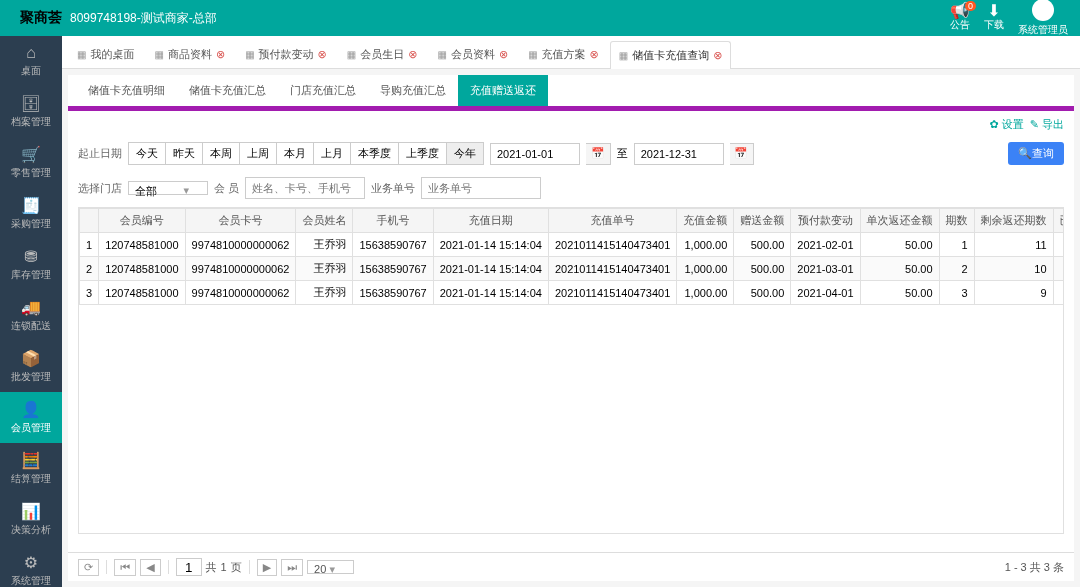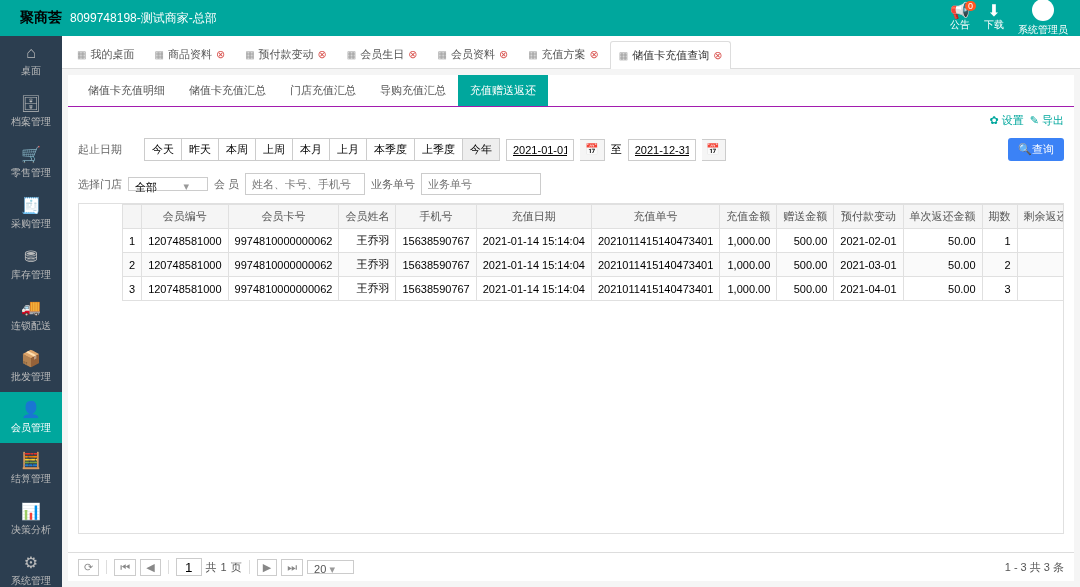--- a/index.html
+++ b/index.html
@@ -21,41 +21,41 @@
 .sidebar-item .icon { font-size: 16px; display: block; margin-bottom: 2px; }
 
 .main { flex: 1; display: flex; flex-direction: column; background: #f5f5f5; min-width: 0; }
 .tabs-top { background: #fff; border-bottom: 1px solid #ddd; padding: 4px 6px 0; display: flex; gap: 2px; flex-wrap: wrap; }
 .tab-top { padding: 6px 8px; font-size: 11px; border: 1px solid transparent; border-bottom: none; cursor: pointer; color: #555; display: flex; align-items: center; gap: 4px; }
 .tab-top.active { border-color: #ddd; background: #fff; color: #333; border-radius: 3px 3px 0 0; position: relative; top: 1px; }
 .tab-top .tic { color: #999; font-size: 10px; }
 .tab-top .close { color: #d9534f; font-size: 11px; }
 
 .content { margin: 6px; background: #fff; flex: 1; display: flex; flex-direction: column; min-height: 0; }
-.sub-tabs { display: flex; border-bottom: 1px solid #a21caf; padding: 0 8px; align-items: flex-end; }
+.sub-tabs { display: flex; border-bottom: 5px solid #a21caf; padding: 0 8px; align-items: flex-end; }
 .sub-tab { padding: 8px 12px; font-size: 11px; cursor: pointer; color: #555; }
 .sub-tab.active { background: #00a79d; color: #fff; }
 
 .toolbar-right { display: flex; justify-content: flex-end; padding: 6px 10px; gap: 6px; }
 .link-btn { color: #00a79d; cursor: pointer; font-size: 11px; }
 
 .filters { padding: 4px 10px; display: flex; flex-direction: column; gap: 12px; }
 .filter-row { display: flex; align-items: center; gap: 6px; flex-wrap: wrap; }
 .filter-label { color: #666; font-size: 11px; }
 .range-btns { display: flex; }
 .range-btn { border: 1px solid #ccc; padding: 3px 7px; font-size: 11px; cursor: pointer; margin-left: -1px; background: #fff; }
-.range-btn:first-child { margin-left: 16px; }
+.range-btn:first-child { margin-left: 0; }
 .range-btn.active { background: #eee; }
 .input { border: 1px solid #ccc; padding: 3px 6px; font-size: 11px; height: 22px; }
-.date-input { width: 68px; text-decoration: underline; }
+.date-input { width: 90px; }
 .cal { border: 1px solid #ccc; border-left: none; padding: 3px 5px; background: #f5f5f5; height: 22px; display: inline-flex; align-items: center; }
 .query-btn { background: #3b82f6; color: #fff; border: none; padding: 4px 10px; border-radius: 3px; cursor: pointer; font-size: 11px; margin-left: auto; }
 .select { border: 1px solid #ccc; padding: 2px 18px 2px 6px; font-size: 11px; height: 14px; background: #fff; position: relative; min-width: 80px; }
 
-.table-wrap { flex: 1; overflow: auto; margin: 4px 10px; border: 1px solid #e0e0e0; min-height: 0; padding-left: 43px; }
+.table-wrap { flex: 1; overflow: auto; margin: 4px 10px; border: 1px solid #e0e0e0; min-height: 0; }
 table { border-collapse: collapse; width: 100%; font-size: 11px; }
 th, td { border: 1px solid #e0e0e0; padding: 4px 6px; text-align: right; white-space: nowrap; }
 th { background: #f5f5f5; color: #555; font-weight: normal; text-align: center; }
 tr:nth-child(even) td { background: #fafafa; }
 .rownum { text-align: center; width: 24px; }
 
 .hscroll-fake { height: 14px; margin: 0 10px; overflow-x: scroll; }
 .hscroll-inner { width: 1500px; height: 1px; }
 
 .pager { border-top: 1px solid #ddd; padding: 5px 10px; display: flex; align-items: center; gap: 4px; font-size: 11px; color: #555; }

